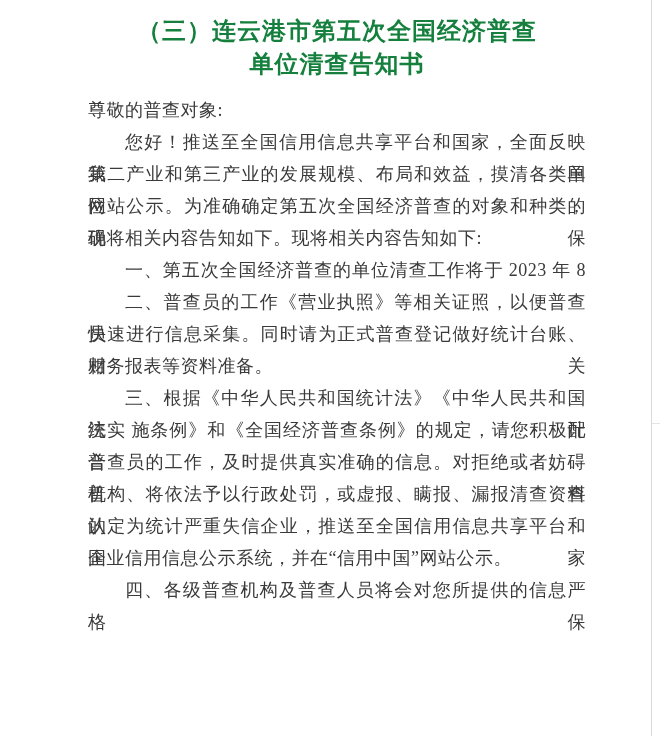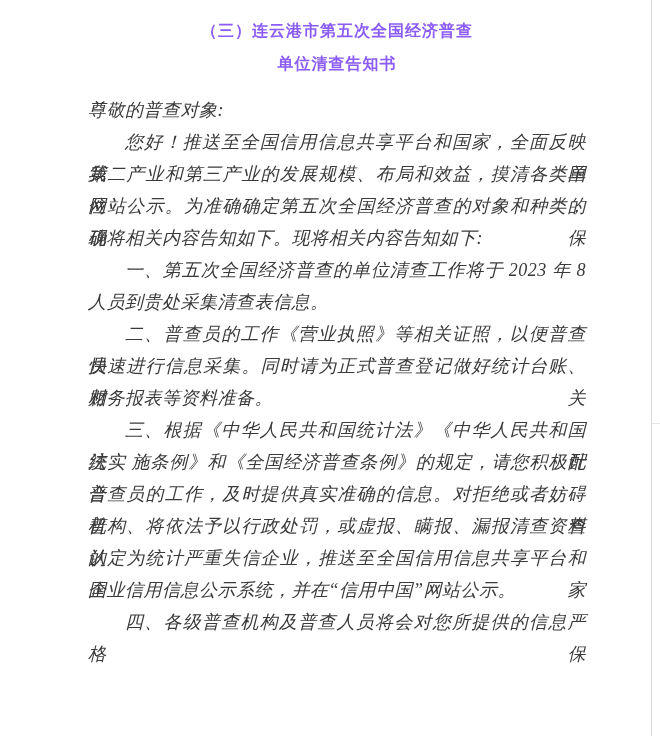--- a/index.html
+++ b/index.html
@@ -12,34 +12,33 @@
     font-family: "Liberation Serif", serif;
   }
   .title-block {
     position: absolute;
     left: 88px;
     top: 14px;
     width: 498px;
     text-align: center;
     font-family: "Liberation Sans", sans-serif;
     font-weight: 700;
-    font-size: 16px;
+    font-size: 24px;
     line-height: 33px;
     letter-spacing: 1px;
-    color: #8b5cf6;
+    color: #15803d;
   }
   .doc-body {
     position: absolute;
     left: 88px;
     top: 94px;
     width: 498px;
     font-size: 18px;
     color: #3a3a3a;
     letter-spacing: 0.5px;
-    font-style: italic;
   }
   .line {
     height: 32px;
     line-height: 32px;
     white-space: nowrap;
     overflow: visible;
   }
   .just {
     white-space: normal;
     text-align: justify;
@@ -73,21 +72,20 @@
     <div>单位清查告知书</div>
   </div>
 
   <div class="doc-body">
     <div class="line">尊敬的普查对象:</div>
     <div class="line just ind">您好！推送至全国信用信息共享平台和国家，全面反映我国</div>
     <div class="line just">第二产业和第三产业的发展规模、布局和效益，摸清各类单位的</div>
     <div class="line just">网站公示。为准确确定第五次全国经济普查的对象和种类，确保</div>
     <div class="line">现将相关内容告知如下。现将相关内容告知如下:</div>
     <div class="line just ind">一、第五次全国经济普查的单位清查工作将于 2023 年 8</div>
-    <div class="line">人员到贵处采集清查表信息。</div>
     <div class="line just ind">二、普查员的工作《营业执照》等相关证照，以便普查员</div>
     <div class="line just">快速进行信息采集。同时请为正式普查登记做好统计台账、相关</div>
     <div class="line">财务报表等资料准备。</div>
     <div class="line just ind">三、根据《中华人民共和国统计法》《中华人民共和国统计</div>
     <div class="line just">法实 施条例》和《全国经济普查条例》的规定，请您积极配合</div>
     <div class="line just">普查员的工作，及时提供真实准确的信息。对拒绝或者妨碍普查</div>
     <div class="line just">机构、将依法予以行政处罚，或虚报、瞒报、漏报清查资料的</div>
     <div class="line just">认定为统计严重失信企业，推送至全国信用信息共享平台和国家</div>
     <div class="line">企业信用信息公示系统，并在“信用中国”网站公示。</div>
     <div class="line just ind">四、各级普查机构及普查人员将会对您所提供的信息严格保</div>

